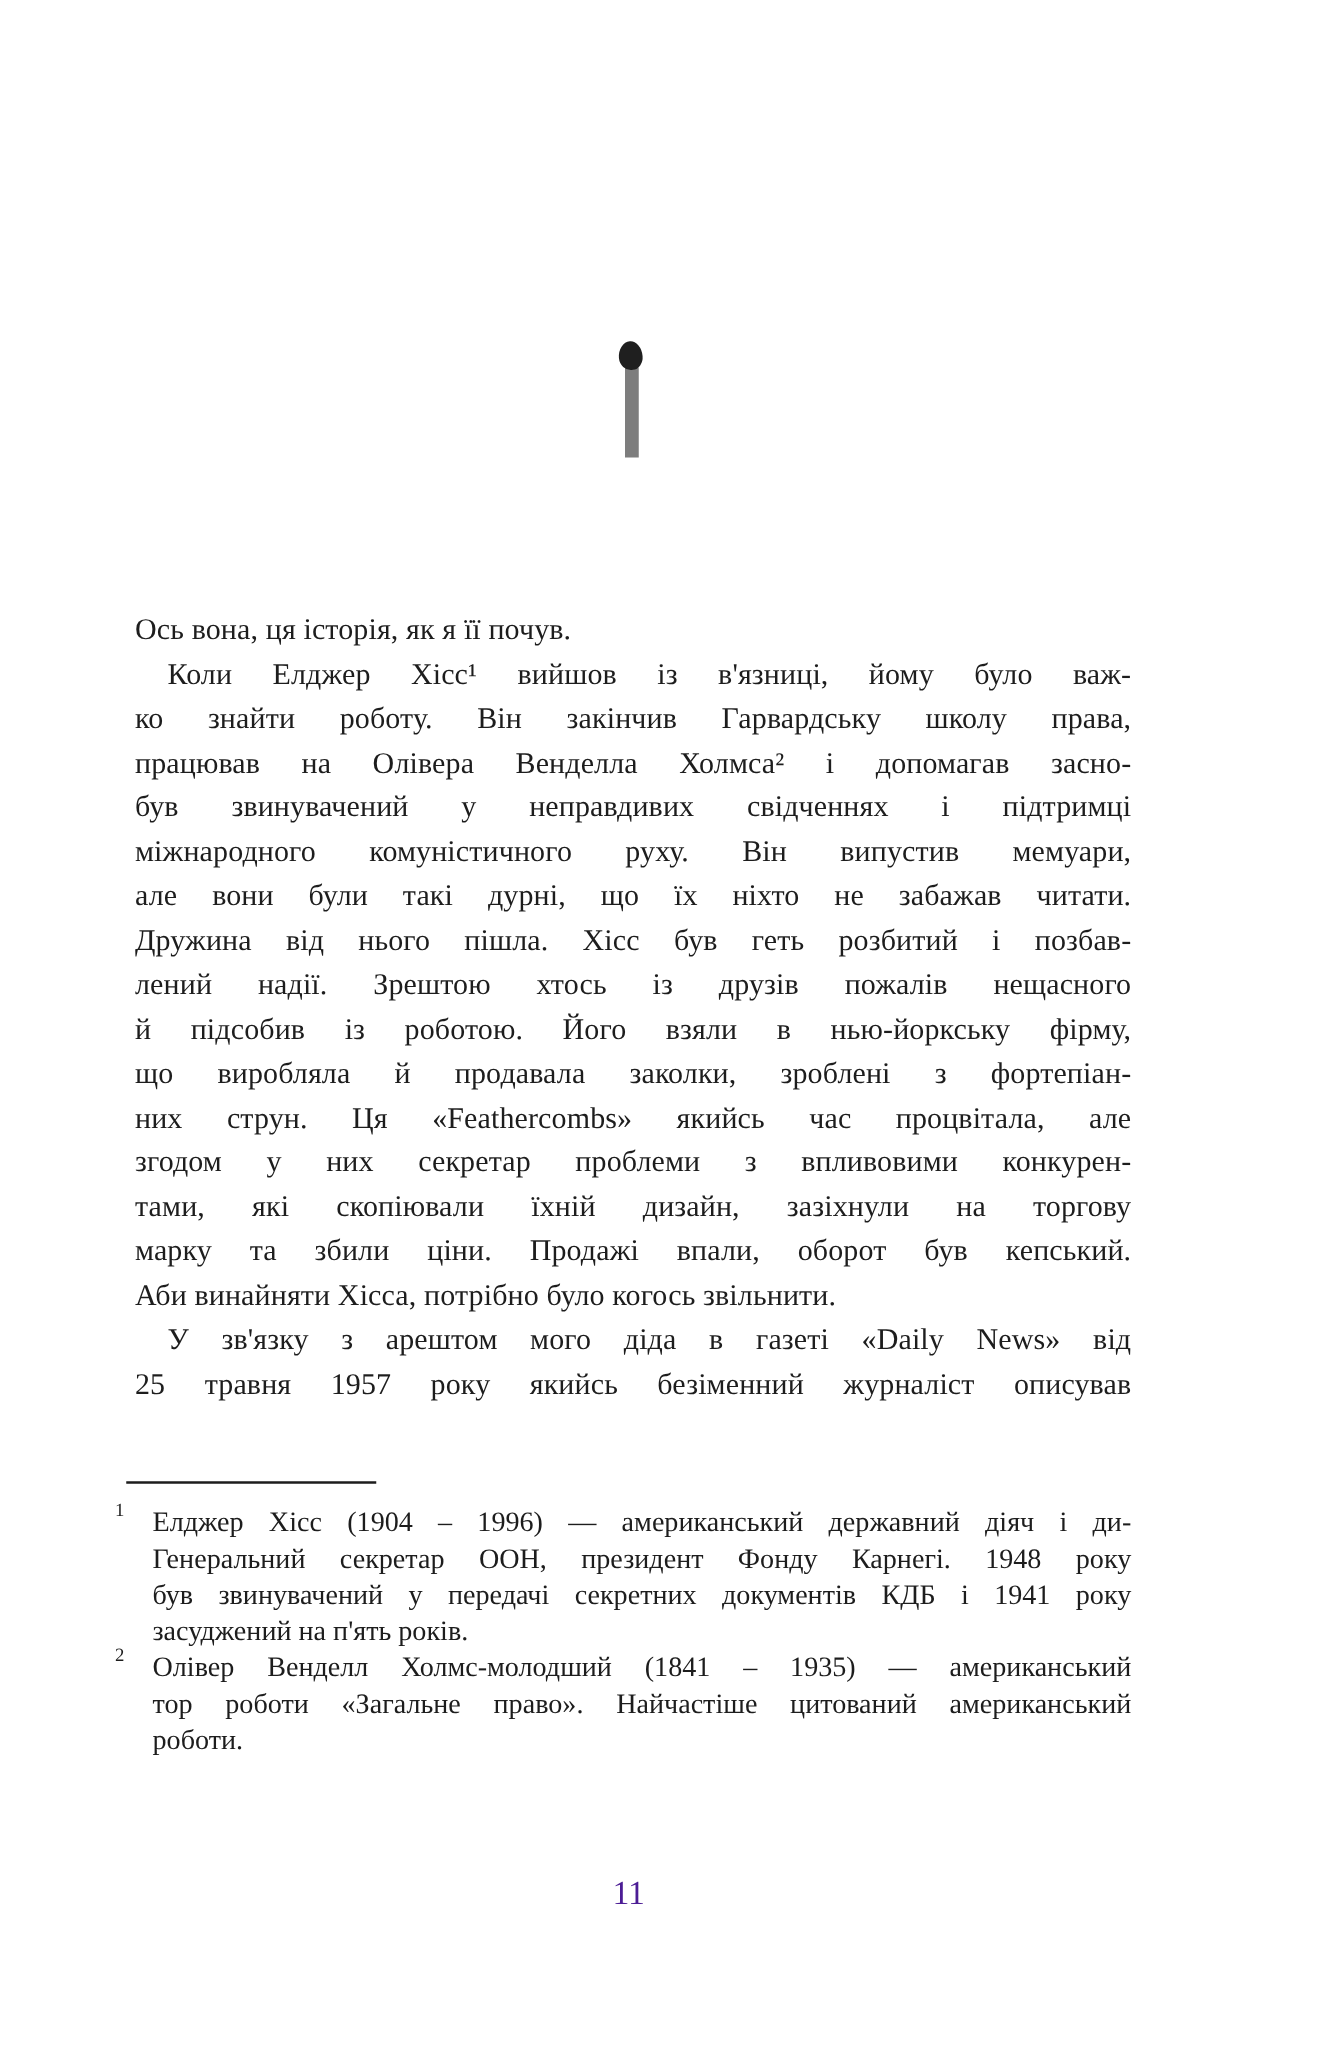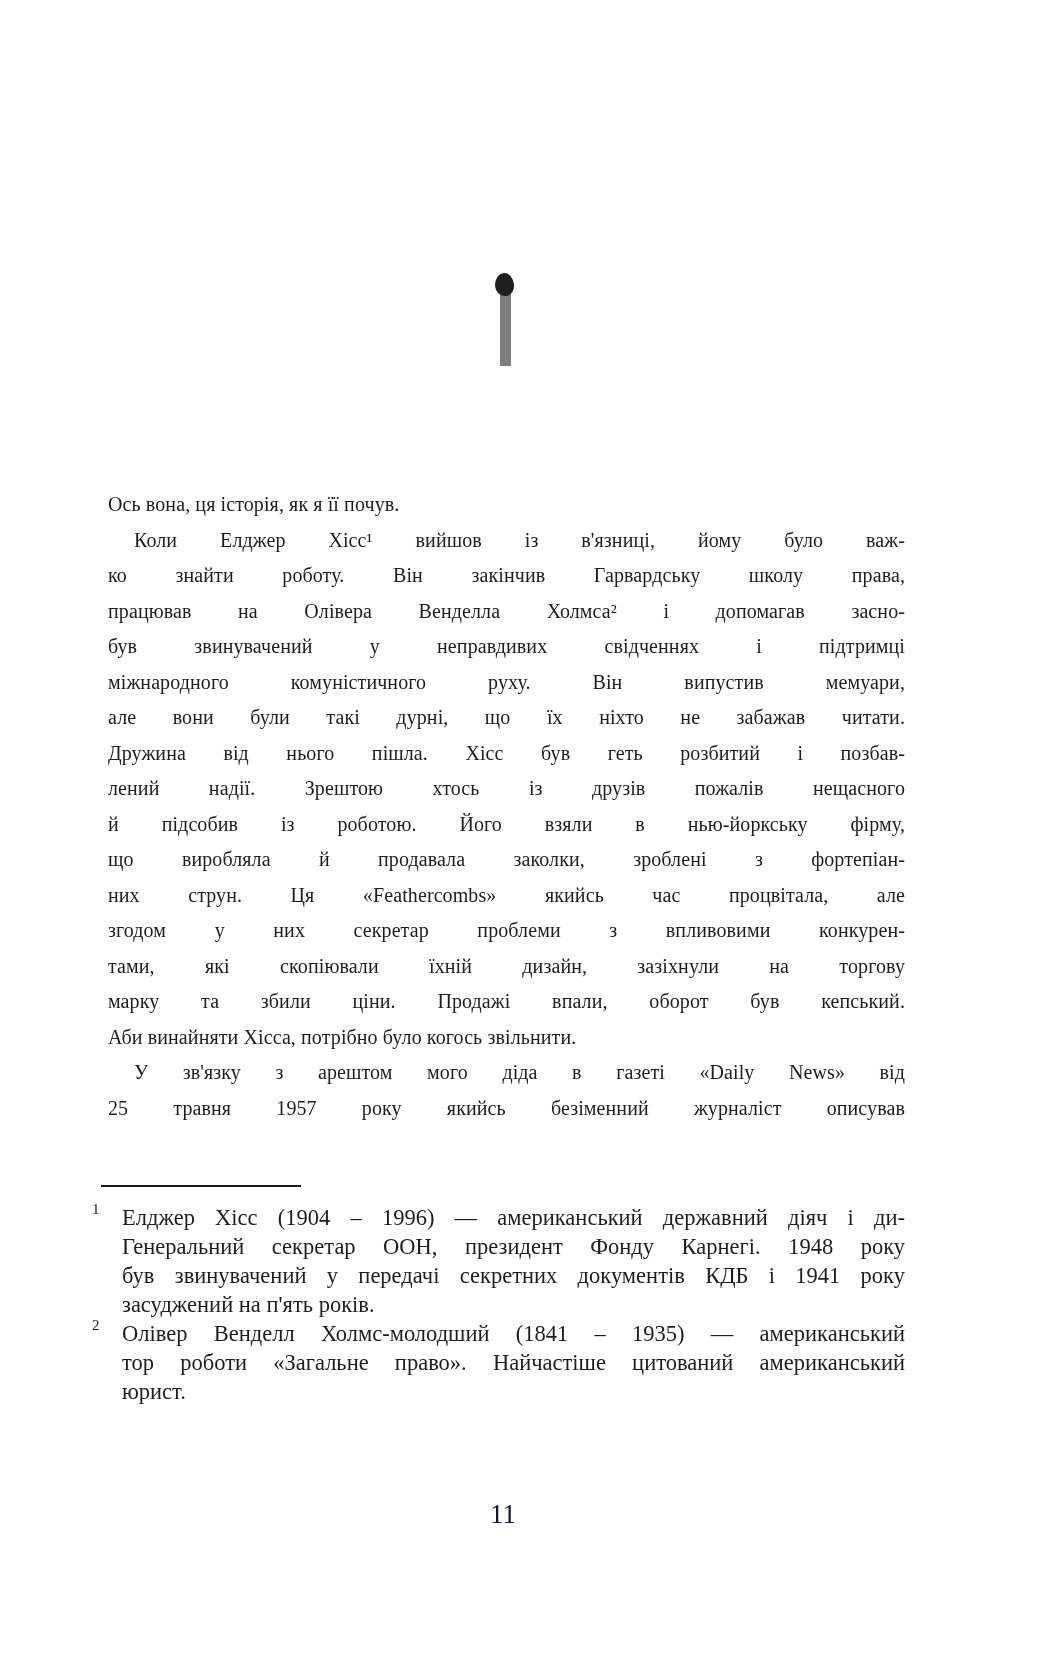--- a/index.html
+++ b/index.html
@@ -20,21 +20,21 @@
     border-radius: 52% 48% 46% 50% / 55% 55% 45% 45%;
     background: #1f1f1f;
     transform: rotate(-5deg);
   }
   .match-stick { width: 11px; height: 72px; margin: -2px auto 0 auto; background: #7d7d7d; }
 
   
   .body-text {
     position: absolute;
     left: 108px; top: 487px; width: 797px;
-    font-size: 20px; line-height: 35.5px;
+    font-size: 24px; line-height: 35.5px;
     letter-spacing: 0.1px;
   }
   .line { text-align: justify; text-align-last: justify; }
   .line.last { text-align-last: left; }
   .line.indent { text-indent: 26px; }
 
   
   .fn-sep { position: absolute; left: 101px; top: 1185px; width: 200px; height: 2px; background: #1d1d1d; }
   .footnotes {
     position: absolute;
@@ -94,19 +94,19 @@
         <span class="fn-marker">1</span>
         <div class="line">Елджер Хісс (1904 – 1996) — американський державний діяч і ди-</div>
         <div class="line">Генеральний секретар ООН, президент Фонду Карнегі. 1948 року</div>
         <div class="line">був звинувачений у передачі секретних документів КДБ і 1941 року</div>
         <div class="line last">засуджений на п'ять років.</div>
       </div>
       <div class="footnote">
         <span class="fn-marker">2</span>
         <div class="line">Олівер Венделл Холмс-молодший (1841 – 1935) — американський</div>
         <div class="line">тор роботи «Загальне право». Найчастіше цитований американський</div>
-        <div class="line last">юрист.</div>
+        <div class="line last">роботи.</div>
       </div>
     </div>
 
-  <div class="page-number" style="color: #0f172a;">11</div>
+  <div class="page-number" style="color: #4c1d95;">11</div>
 
 </div>
 
 </body></html>

